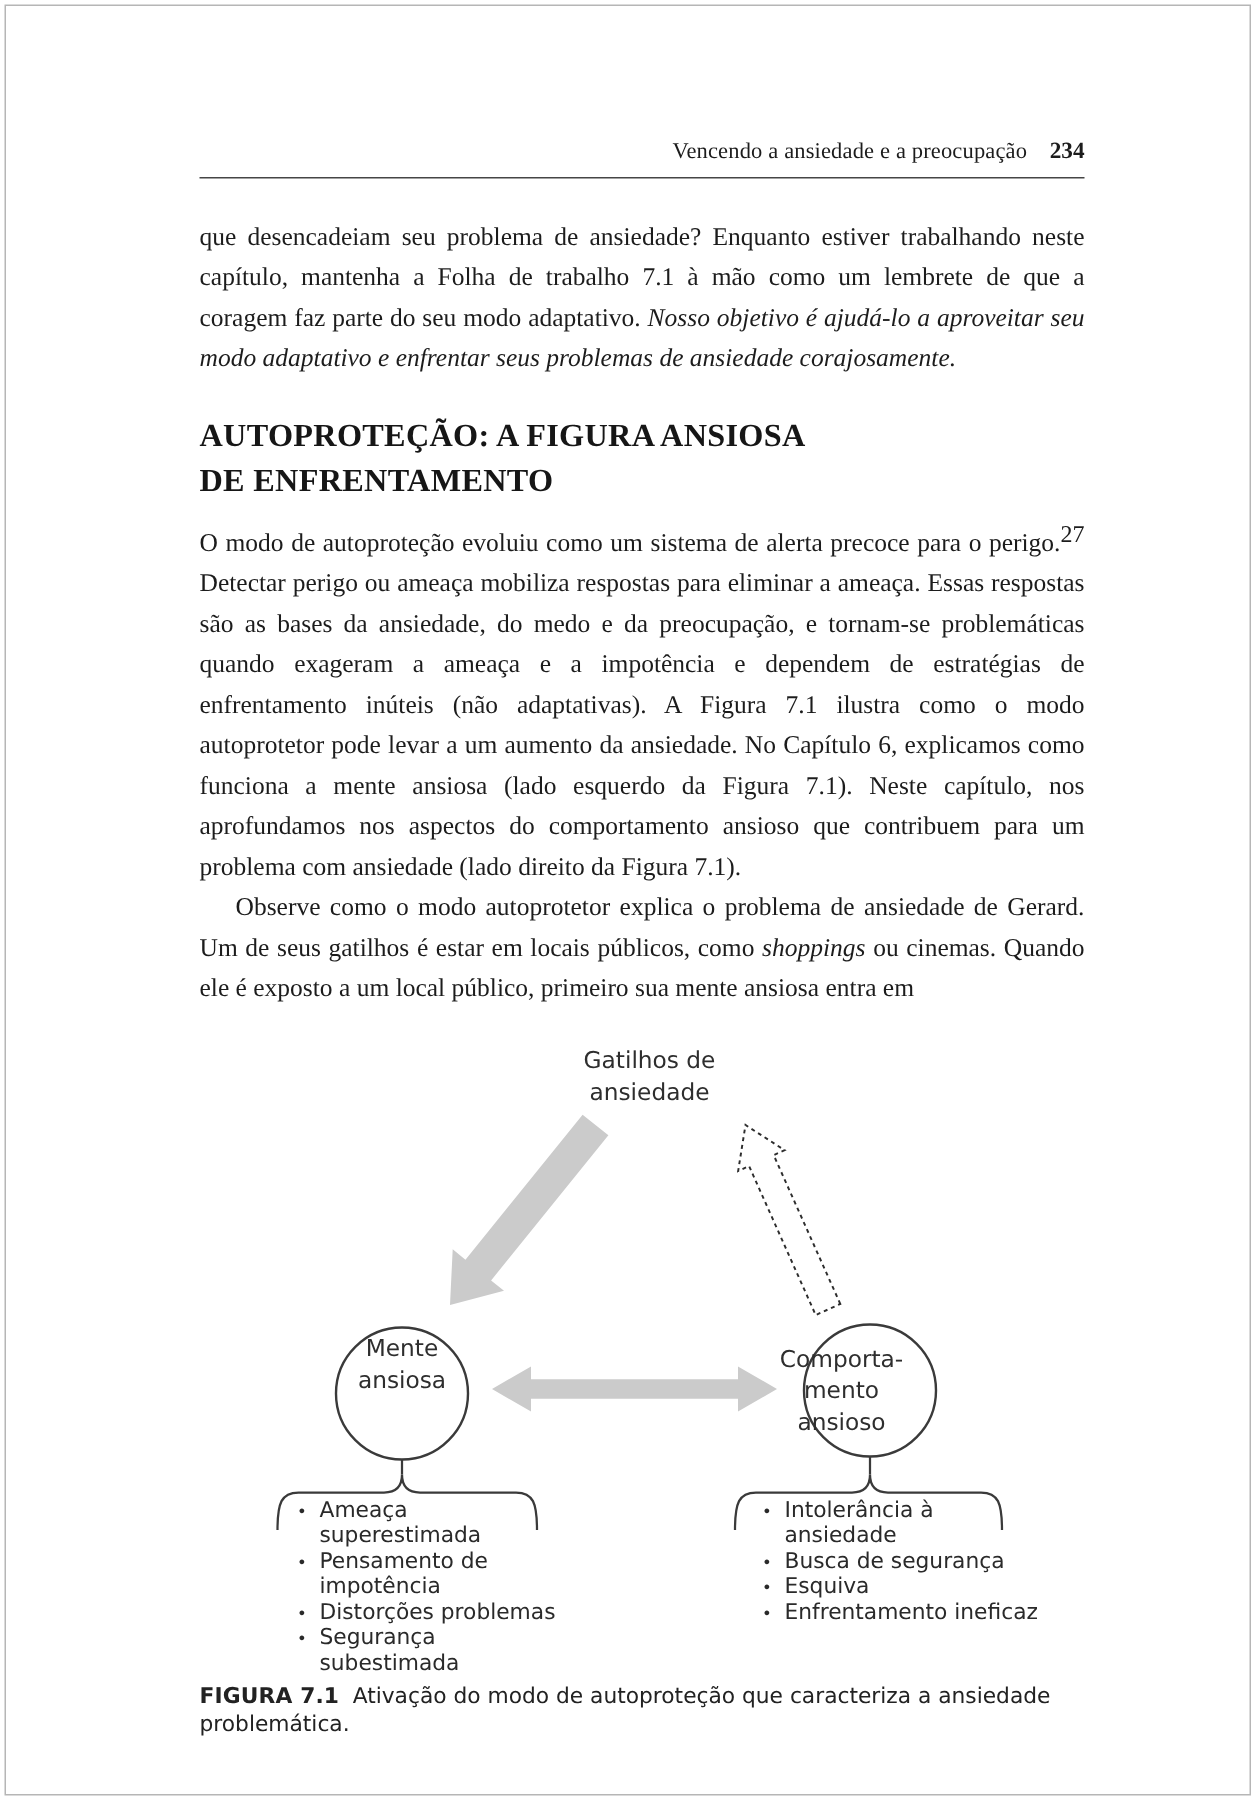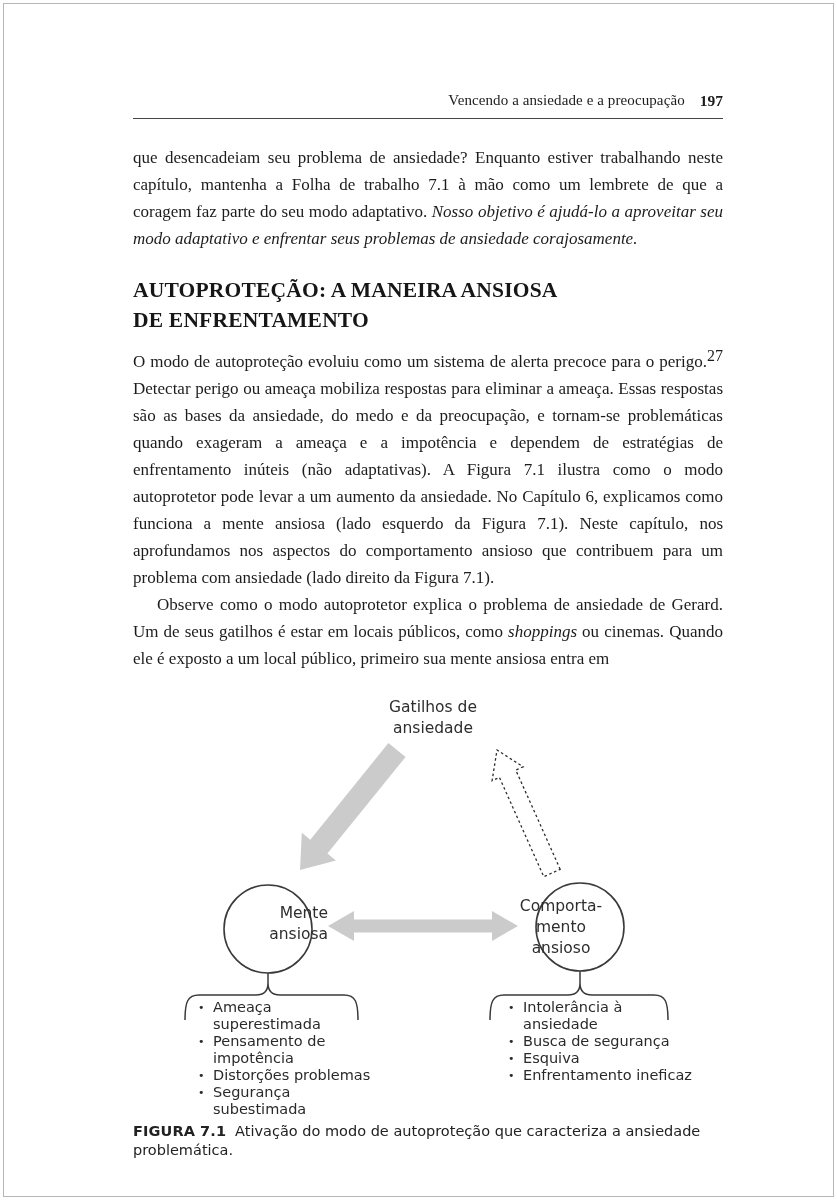--- a/index.html
+++ b/index.html
@@ -16,21 +16,21 @@
     position: absolute; inset: 3px;
     border: 1.5px solid #b6b6b6;
     pointer-events: none;
   }
   .content {
     position: absolute; left: 133px; top: 0; width: 590px;
   }
   
   .header-row {
     margin-top: 92px;
-    display: flex; justify-content: flex-end; align-items: flex-start;
+    display: flex; justify-content: flex-end; align-items: center;
     border-bottom: 1.6px solid #454545;
     padding-bottom: 8px;
   }
   .running-title { font-size: 15px; letter-spacing: .1px; }
   .page-number { font-size: 15.5px; font-weight: bold; margin-left: 15px; }
 
   
   .para {
     font-size: 17px; line-height: 27px;
     text-align: justify;
@@ -59,21 +59,21 @@
   .figure svg { position: absolute; inset: 0; }
   .diagram-label {
     position: absolute;
     font-family: "DejaVu Sans", "Liberation Sans", sans-serif;
     color: #2e2e2e;
     text-align: center;
     white-space: pre-line;
   }
   .trigger-label { left: 200px; top: 4px; width: 200px; font-size: 15.5px; line-height: 21px; }
   .node-label { font-size: 15.5px; line-height: 21px; }
-  .node-label.left { left: 75px; top: 210px; width: 120px; text-align: right; }
+  .node-label.left { left: 75px; top: 196px; width: 120px; }
   .node-label.right { left: 368px; top: 203px; width: 120px; }
 
   .bullet-list {
     position: absolute;
     list-style: none;
     font-family: "DejaVu Sans", "Liberation Sans", sans-serif;
     font-size: 14.5px; line-height: 17px;
     color: #2a2a2a;
   }
   .bullet-list.left { left: 62px; top: 306px; width: 186px; }
@@ -93,26 +93,26 @@
 </head>
 <body>
 
 <div class="page">
   <div class="page-frame"></div>
 
   <div class="content">
 
     <div class="header-row">
       <span class="running-title">Vencendo a ansiedade e a preocupação</span>
-      <span class="page-number">197</span>
+      <span class="page-number">234</span>
     </div>
 
     <p class="para para-intro"><span>que desencadeiam seu problema de ansiedade? Enquanto estiver trabalhando neste capítulo, mantenha a Folha de trabalho 7.1 à mão como um lembrete de que a coragem faz parte do seu modo adaptativo. </span><span class="italic">Nosso objetivo é ajudá-lo a aproveitar seu modo adaptativo e enfrentar seus problemas de ansiedade corajosamente.</span></p>
 
-    <h1 class="section-heading">AUTOPROTEÇÃO: A MANEIRA ANSIOSA
+    <h1 class="section-heading">AUTOPROTEÇÃO: A FIGURA ANSIOSA
 DE ENFRENTAMENTO</h1>
 
     <p class="para"><span>O modo de autoproteção evoluiu como um sistema de alerta precoce para o perigo.</span><sup class="note">27</sup><span> Detectar perigo ou ameaça mobiliza respostas para eliminar a ameaça. Essas respostas são as bases da ansiedade, do medo e da preocupação, e tornam-se problemáticas quando exageram a ameaça e a impotência e dependem de estratégias de enfrentamento inúteis (não adaptativas). A Figura 7.1 ilustra como o modo autoprotetor pode levar a um aumento da ansiedade. No Capítulo 6, explicamos como funciona a mente ansiosa (lado esquerdo da Figura 7.1). Neste capítulo, nos aprofundamos nos aspectos do comportamento ansioso que contribuem para um problema com ansiedade (lado direito da Figura 7.1).</span></p>
 
     <p class="para para-indent"><span>Observe como o modo autoprotetor explica o problema de ansiedade de Gerard. Um de seus gatilhos é estar em locais públicos, como </span><span class="italic">shoppings</span><span> ou cinemas. Quando ele é exposto a um local público, primeiro sua mente ansiosa entra em</span></p>
 
     <div class="figure">
       <svg width="590" height="418" viewBox="0 0 590 418">
 
         <polygon points="255.4,50.1 177.3,146.8 168.8,139.8 167,177 203,167.5 194.4,160.6 272.6,63.9" fill="#cbcbcb"></polygon>

